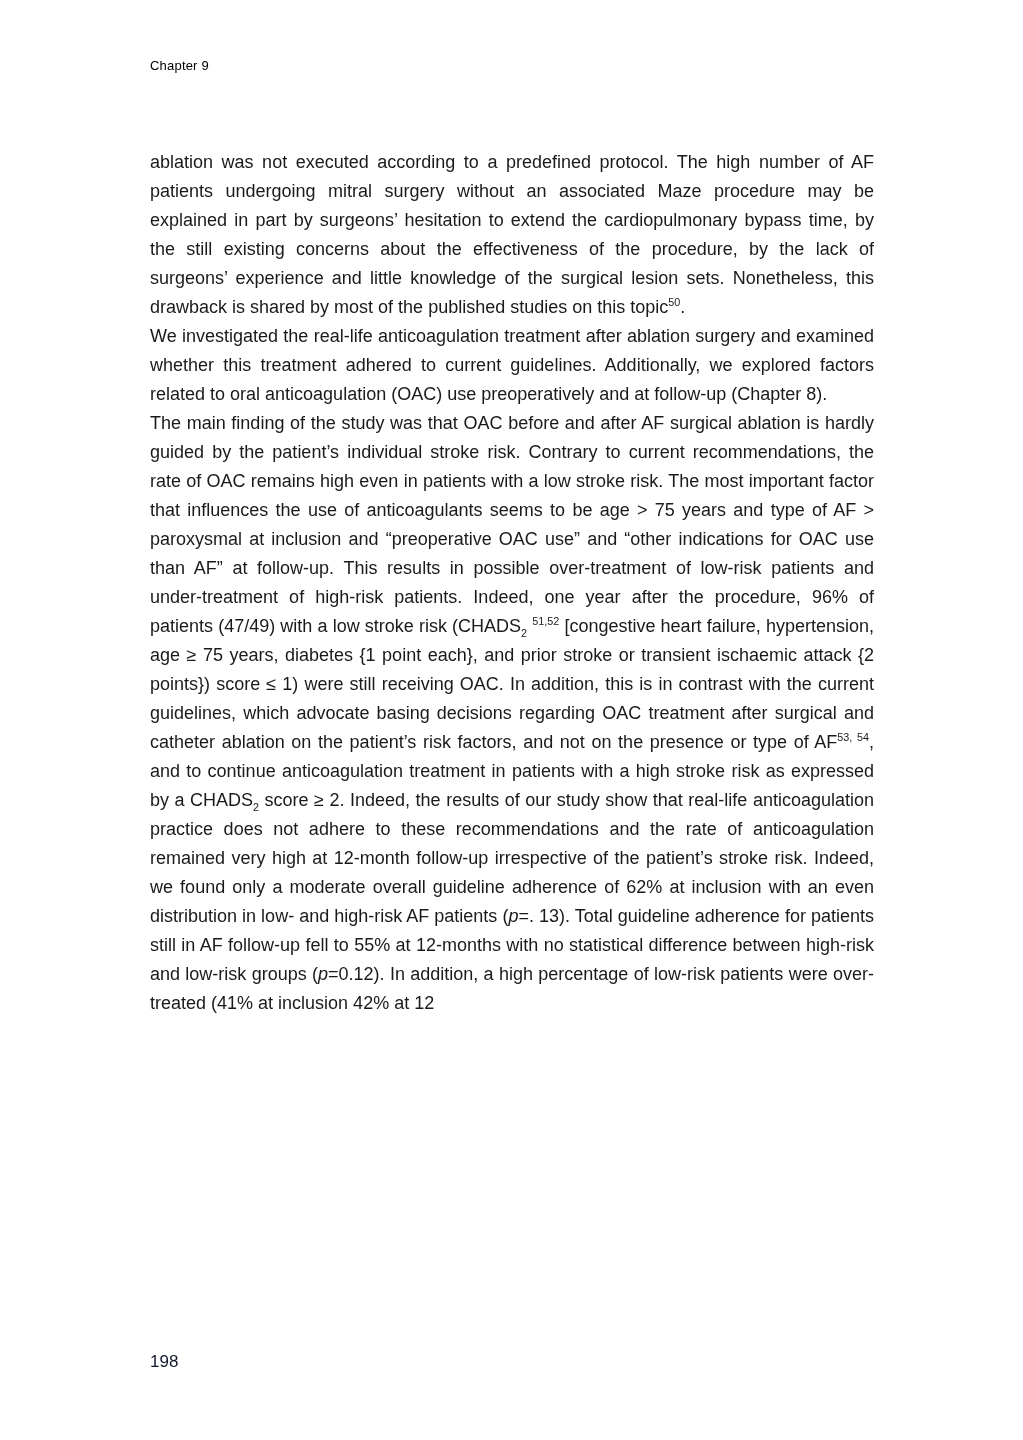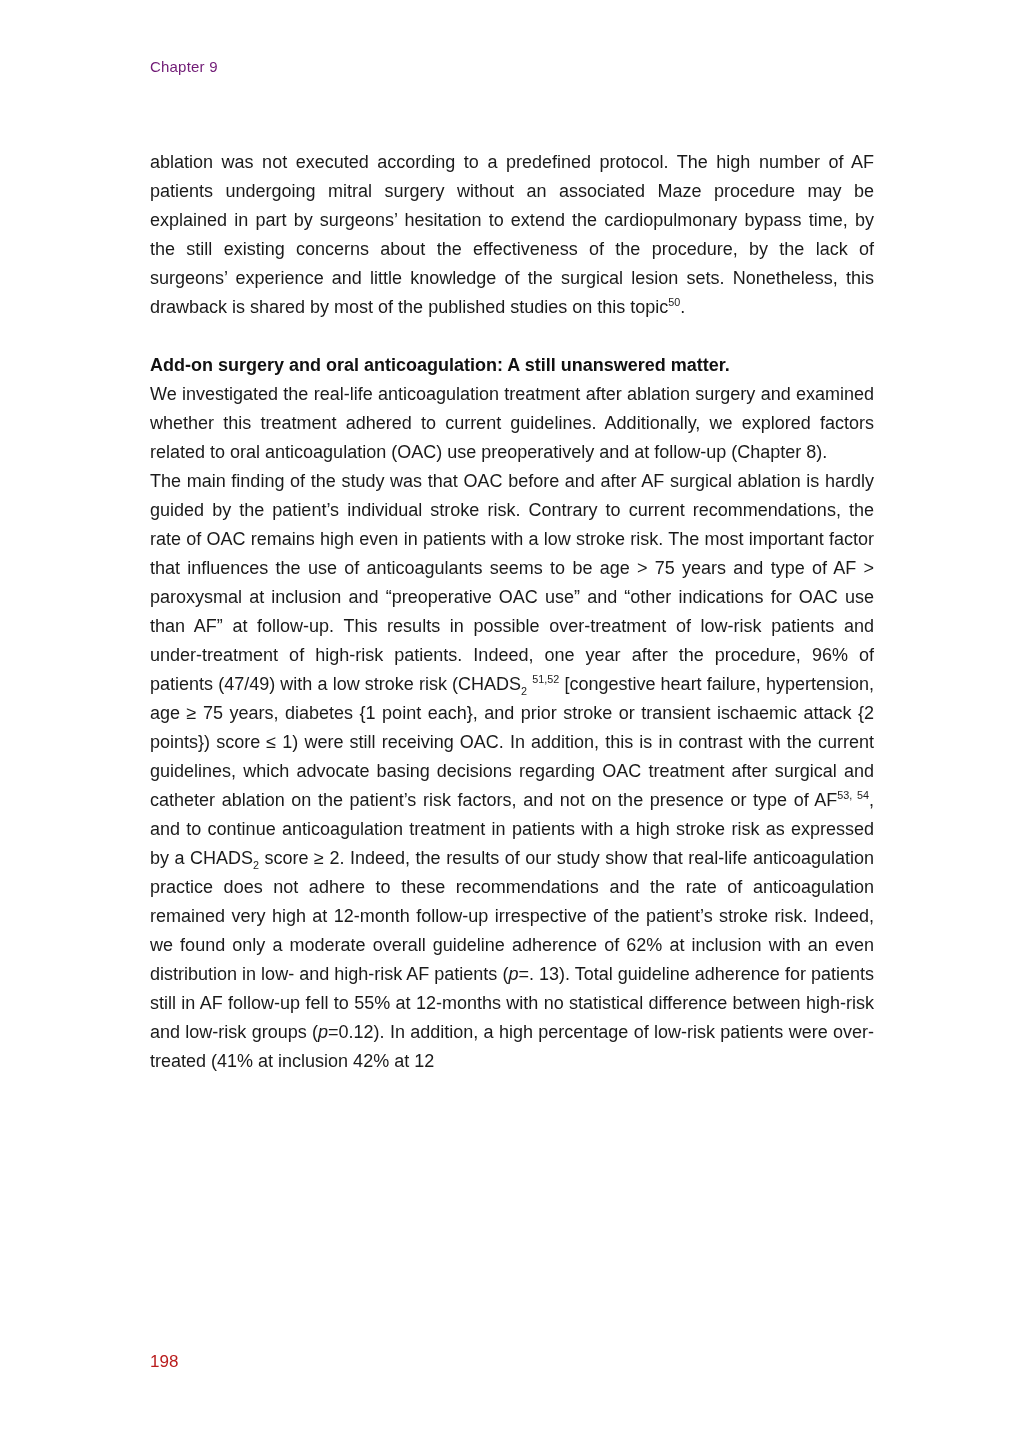--- a/index.html
+++ b/index.html
@@ -14,23 +14,23 @@
     margin: 0 auto;
     background: #ffffff;
     overflow: hidden;
     font-family: "Liberation Sans", sans-serif;
     color: #1b1b1b;
   }
   .chapter-header {
     position: absolute;
     top: 58px;
     left: 150px;
-    font-size: 15px;
+    font-size: 13px;
     letter-spacing: 0.2px;
-    color: #701a75;
+    color: #000000;
   }
   .body-text {
     position: absolute;
     top: 148px;
     left: 150px;
     width: 724px;
     font-size: 18px;
     line-height: 29px;
     text-align: justify;
     color: #1a1a1a;
@@ -57,35 +57,34 @@
     vertical-align: sub;
   }
   em {
     font-style: italic;
   }
   .page-number {
     position: absolute;
     left: 150px;
     top: 1352px;
     font-size: 17px;
-    color: #b91c1c;
+    color: #0f172a;
   }
 </style>
 </head>
 <body>
 
 <div class="page">
 
   <div class="chapter-header">Chapter 9</div>
 
   <div class="body-text">
 
     <p>ablation was not executed according to a predefined protocol. The high number of AF patients undergoing mitral surgery without an associated Maze procedure may be explained in part by surgeons’ hesitation to extend the cardiopulmonary bypass time, by the still existing concerns about the effectiveness of the procedure, by the lack of surgeons’ experience and little knowledge of the surgical lesion sets. Nonetheless, this drawback is shared by most of the published studies on this topic<sup>50</sup>.</p>
 
-    <h2 class="section-heading">Add-on surgery and oral anticoagulation: A still unanswered matter.</h2>
 
     <p>We investigated the real-life anticoagulation treatment after ablation surgery and examined whether this treatment adhered to current guidelines. Additionally, we explored factors related to oral anticoagulation (OAC) use preoperatively and at follow-up (Chapter 8).</p>
 
     <p>The main finding of the study was that OAC before and after AF surgical ablation is hardly guided by the patient’s individual stroke risk. Contrary to current recommendations, the rate of OAC remains high even in patients with a low stroke risk. The most important factor that influences the use of anticoagulants seems to be age &gt; 75 years and type of AF &gt; paroxysmal at inclusion and “preoperative OAC use” and “other indications for OAC use than AF” at follow-up. This results in possible over-treatment of low-risk patients and under-treatment of high-risk patients. Indeed, one year after the procedure, 96% of patients (47/49) with a low stroke risk (CHADS<sub>2</sub> <sup>51,52</sup> [congestive heart failure, hypertension, age ≥ 75 years, diabetes {1 point each}, and prior stroke or transient ischaemic attack {2 points}) score ≤ 1) were still receiving OAC. In addition, this is in contrast with the current guidelines, which advocate basing decisions regarding OAC treatment after surgical and catheter ablation on the patient’s risk factors, and not on the presence or type of AF<sup>53, 54</sup>, and to continue anticoagulation treatment in patients with a high stroke risk as expressed by a CHADS<sub>2</sub> score ≥ 2. Indeed, the results of our study show that real-life anticoagulation practice does not adhere to these recommendations and the rate of anticoagulation remained very high at 12-month follow-up irrespective of the patient’s stroke risk. Indeed, we found only a moderate overall guideline adherence of 62% at inclusion with an even distribution in low- and high-risk AF patients (<em>p</em>=. 13). Total guideline adherence for patients still in AF follow-up fell to 55% at 12-months with no statistical difference between high-risk and low-risk groups (<em>p</em>=0.12). In addition, a high percentage of low-risk patients were over-treated (41% at inclusion 42% at 12</p>
 
   </div>
 
   <div class="page-number">198</div>
 
 </div>

